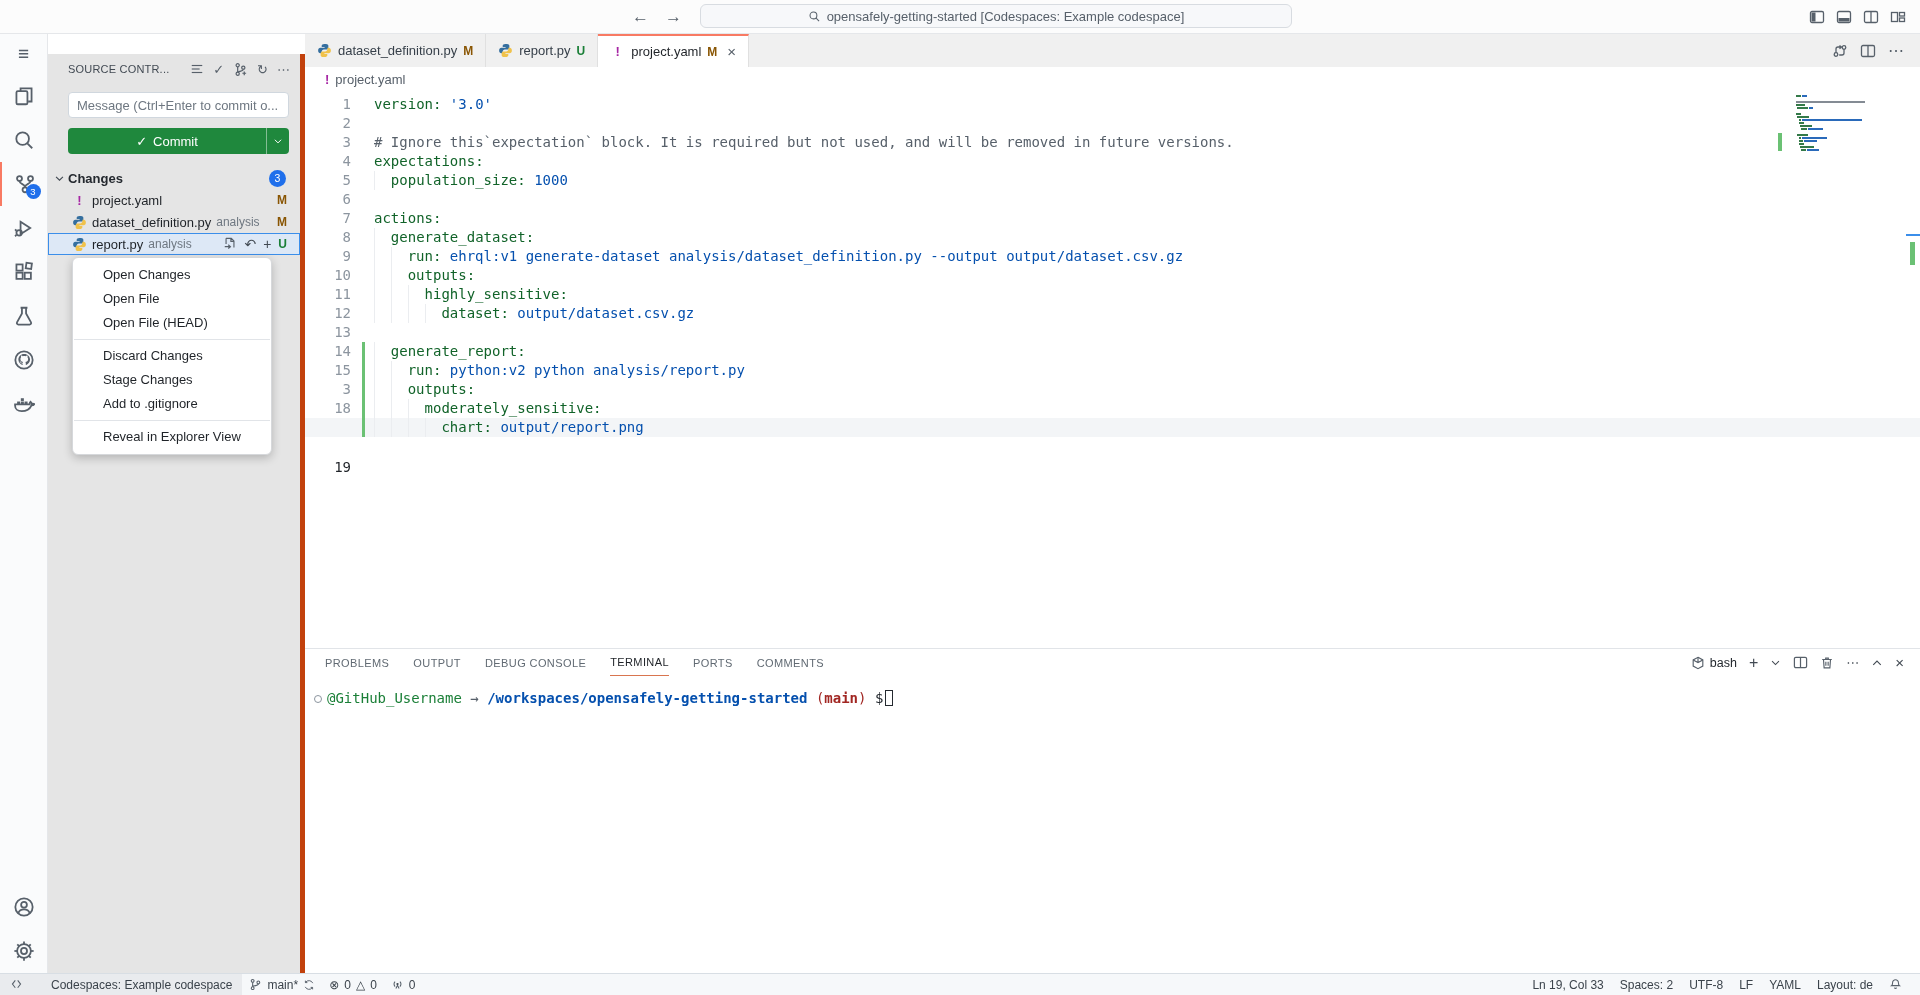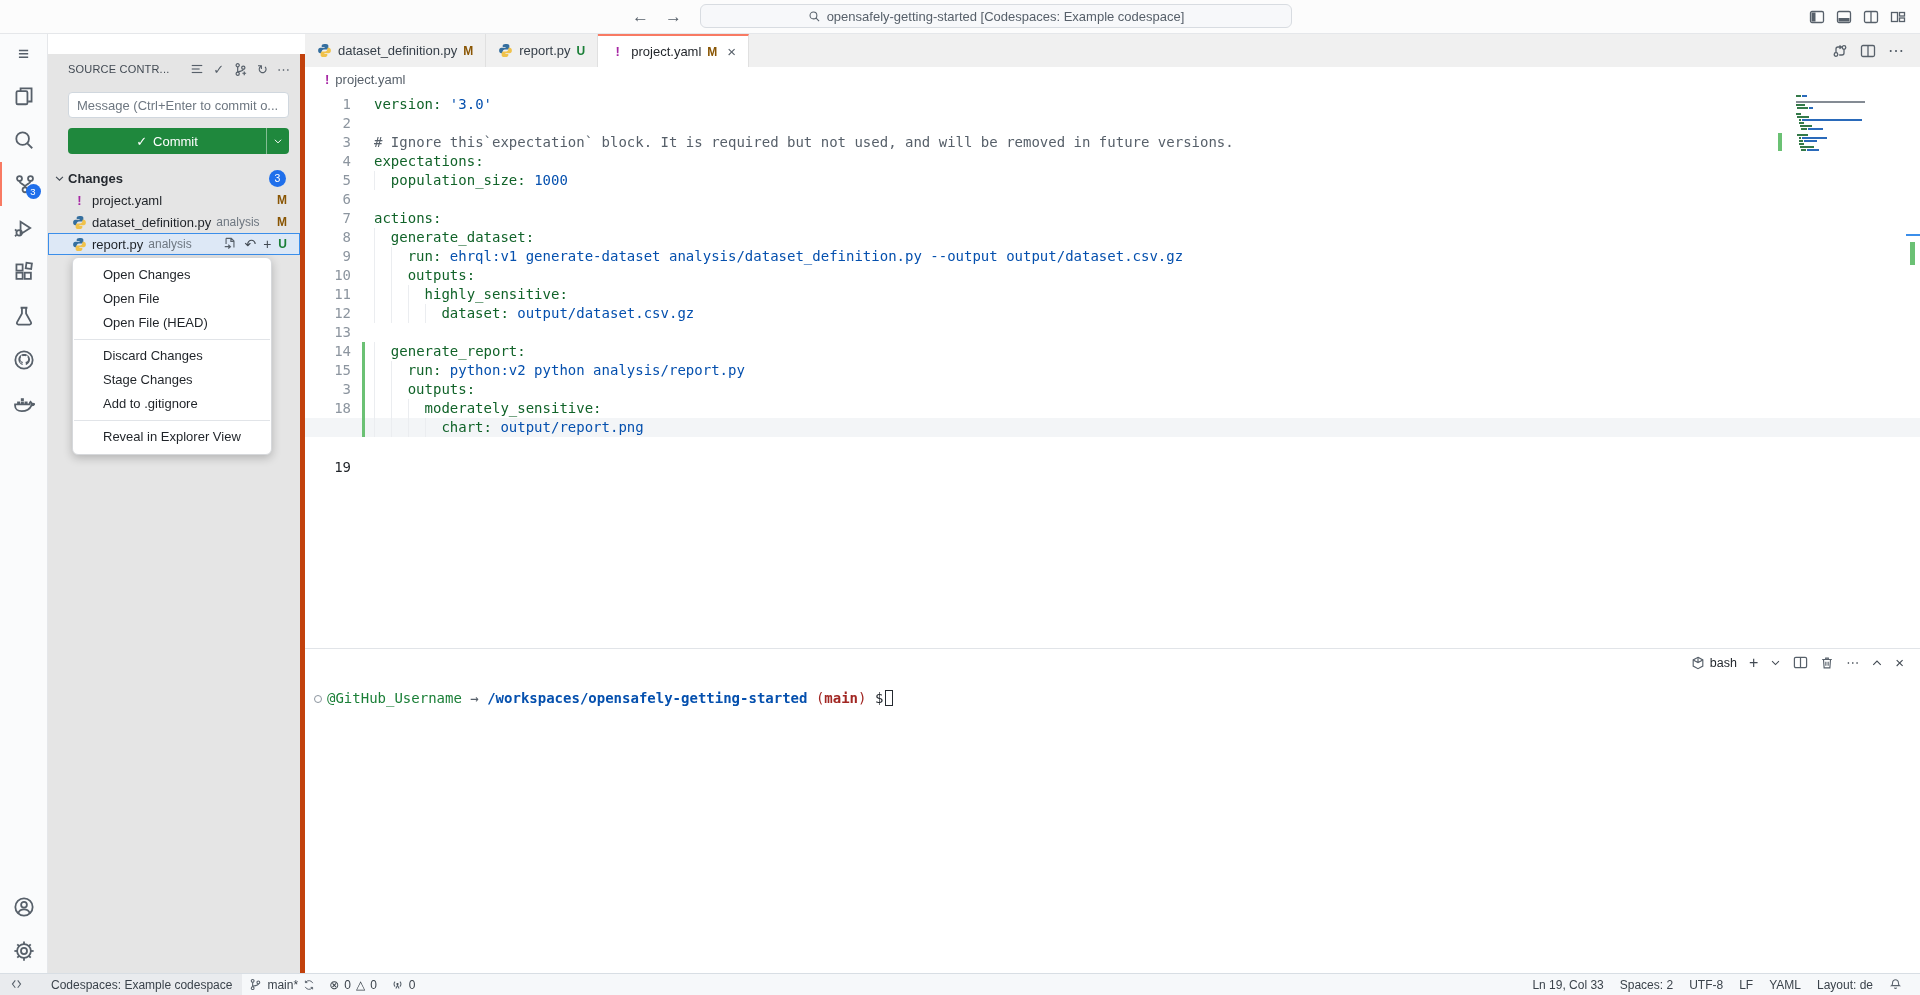--- a/index.html
+++ b/index.html
@@ -500,20 +500,28 @@
           <div id="mm-chg" style="top: 39px; height: 18px;"></div>
         </div>
       <div id="ruler">
         <div id="ruler-line"></div>
         <div id="ruler-add"></div>
       </div>
     </div>
 
     <div id="panel">
       <div id="panel-tabs">
+        <div id="ptabs-wrap" style="display:flex;gap:24px;height:100%">
+            <span class="ptab">PROBLEMS</span>
+            <span class="ptab">OUTPUT</span>
+            <span class="ptab">DEBUG CONSOLE</span>
+            <span class="ptab act">TERMINAL</span>
+            <span class="ptab">PORTS</span>
+            <span class="ptab">COMMENTS</span>
+          </div>
         <div class="panel-actions">
           <span class="shell-item">
             <svg width="14" height="14" viewBox="0 0 16 16">
                 <path class="ic" d="M8 1.5l5.5 3v7l-5.5 3-5.5-3v-7z"></path>
                 <path class="ic" d="M8 1.5v6M2.5 4.5L8 7.5l5.5-3"></path>
               </svg>
             <span>bash</span>
           </span>
           <span style="font-size:16px">+</span>
           <svg width="11" height="11" viewBox="0 0 16 16">

